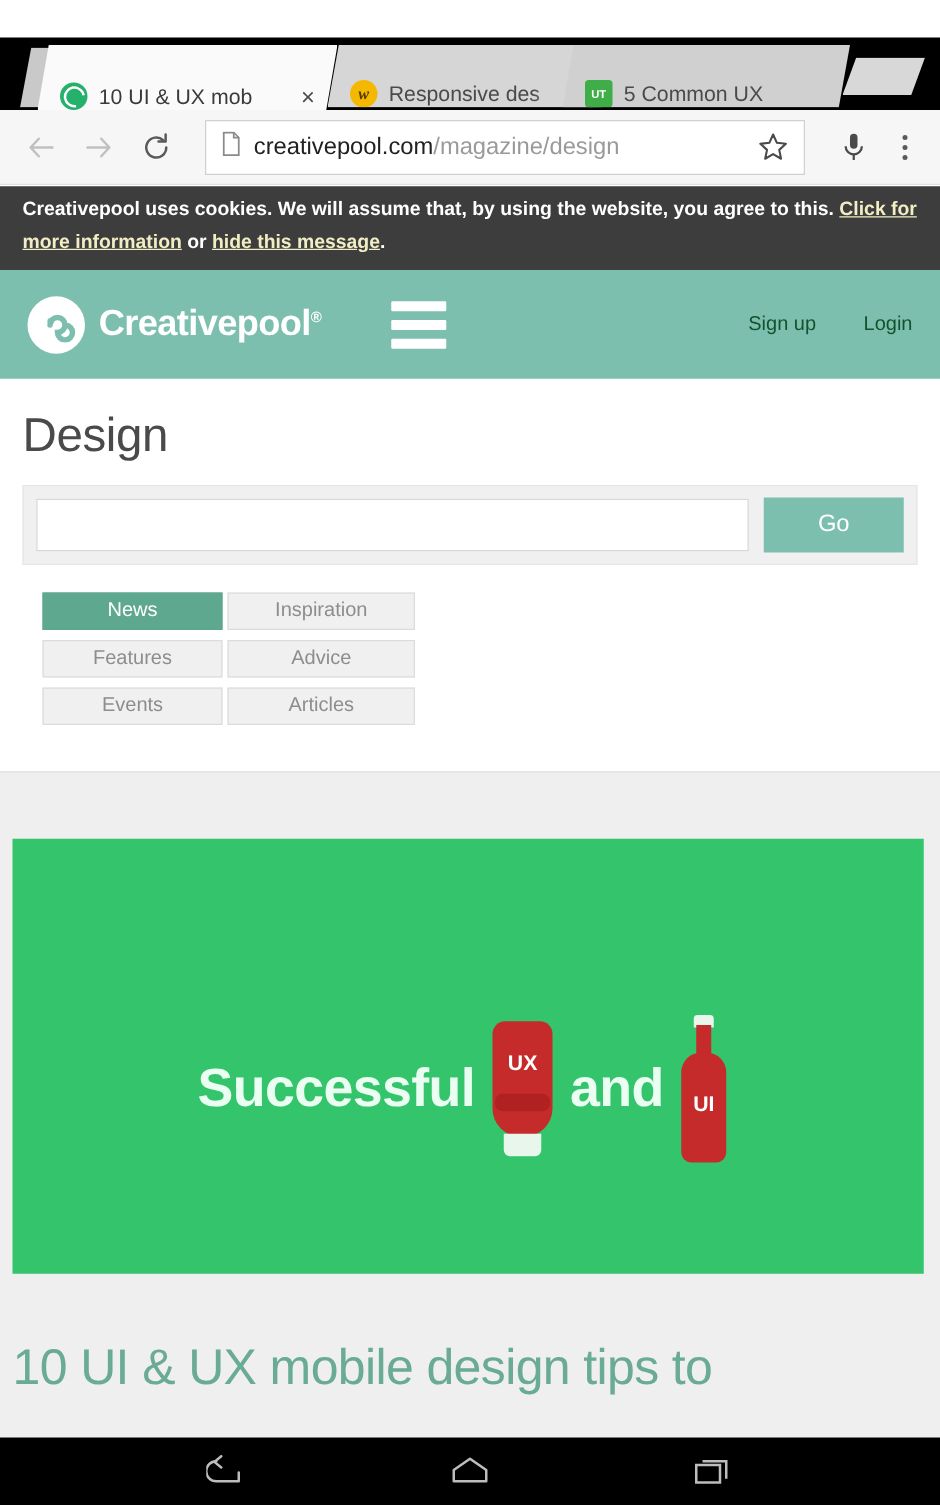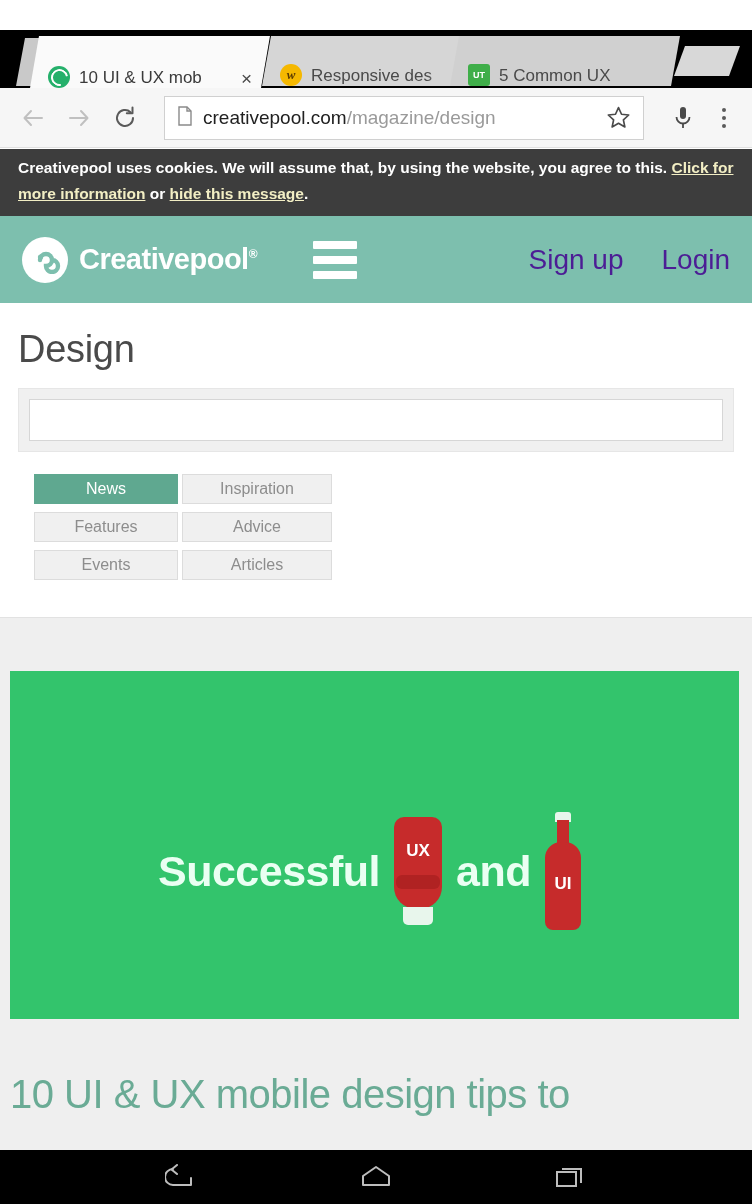--- a/index.html
+++ b/index.html
@@ -111,21 +111,21 @@
   .logo-mark {
     width: 46px; height: 46px; border-radius: 50%; background: #fff; position: relative; flex:none;
     display:flex; align-items:center; justify-content:center;
   }
   .logo-mark svg { display:block; }
   .logo-word { color: #fff; font-size: 29px; font-weight: bold; margin-left: 11px; letter-spacing: -.5px; }
   .logo-word sup { font-size: 12px; vertical-align: super; }
   .hamburger { margin-left: 56px; width: 44px; display:flex; flex-direction:column; gap:7px; }
   .hamburger span { display:block; height: 8px; background:#fff; border-radius:1px; }
   .hdr-links { margin-left: auto; display:flex; gap: 38px; }
-  .hdr-links a { color: #4c1d95; font-size: 28px; text-decoration: none; }
+  .hdr-links a { color: #14532d; font-size: 16px; text-decoration: none; }
 
   
   .page-title {
     position: absolute; top: 328px; left: 18px;
     font-size: 38px; color: #4a4a4a; font-weight: normal; letter-spacing: -.3px;
   }
   .searchwrap {
     position: absolute; top: 388px; left: 18px; width: 716px; height: 64px;
     background: #f0f0f0; border: 1px solid #e6e6e6; display: flex; align-items: center; padding: 0 10px;
   }
@@ -334,20 +334,21 @@
     <div class="hdr-links">
       <a href="#">Sign up</a>
       <a href="#">Login</a>
     </div>
   </div>
 
   <h1 class="page-title">Design</h1>
 
   <div class="searchwrap">
     <input class="searchbox" type="text" placeholder="" style="">
+    <button class="gobtn">Go</button>
   </div>
 
   <div class="filters">
     <div class="filter-btn active">News</div>
     <div class="filter-btn">Inspiration</div>
     <div class="filter-btn">Features</div>
     <div class="filter-btn">Advice</div>
     <div class="filter-btn">Events</div>
     <div class="filter-btn">Articles</div>
   </div>

